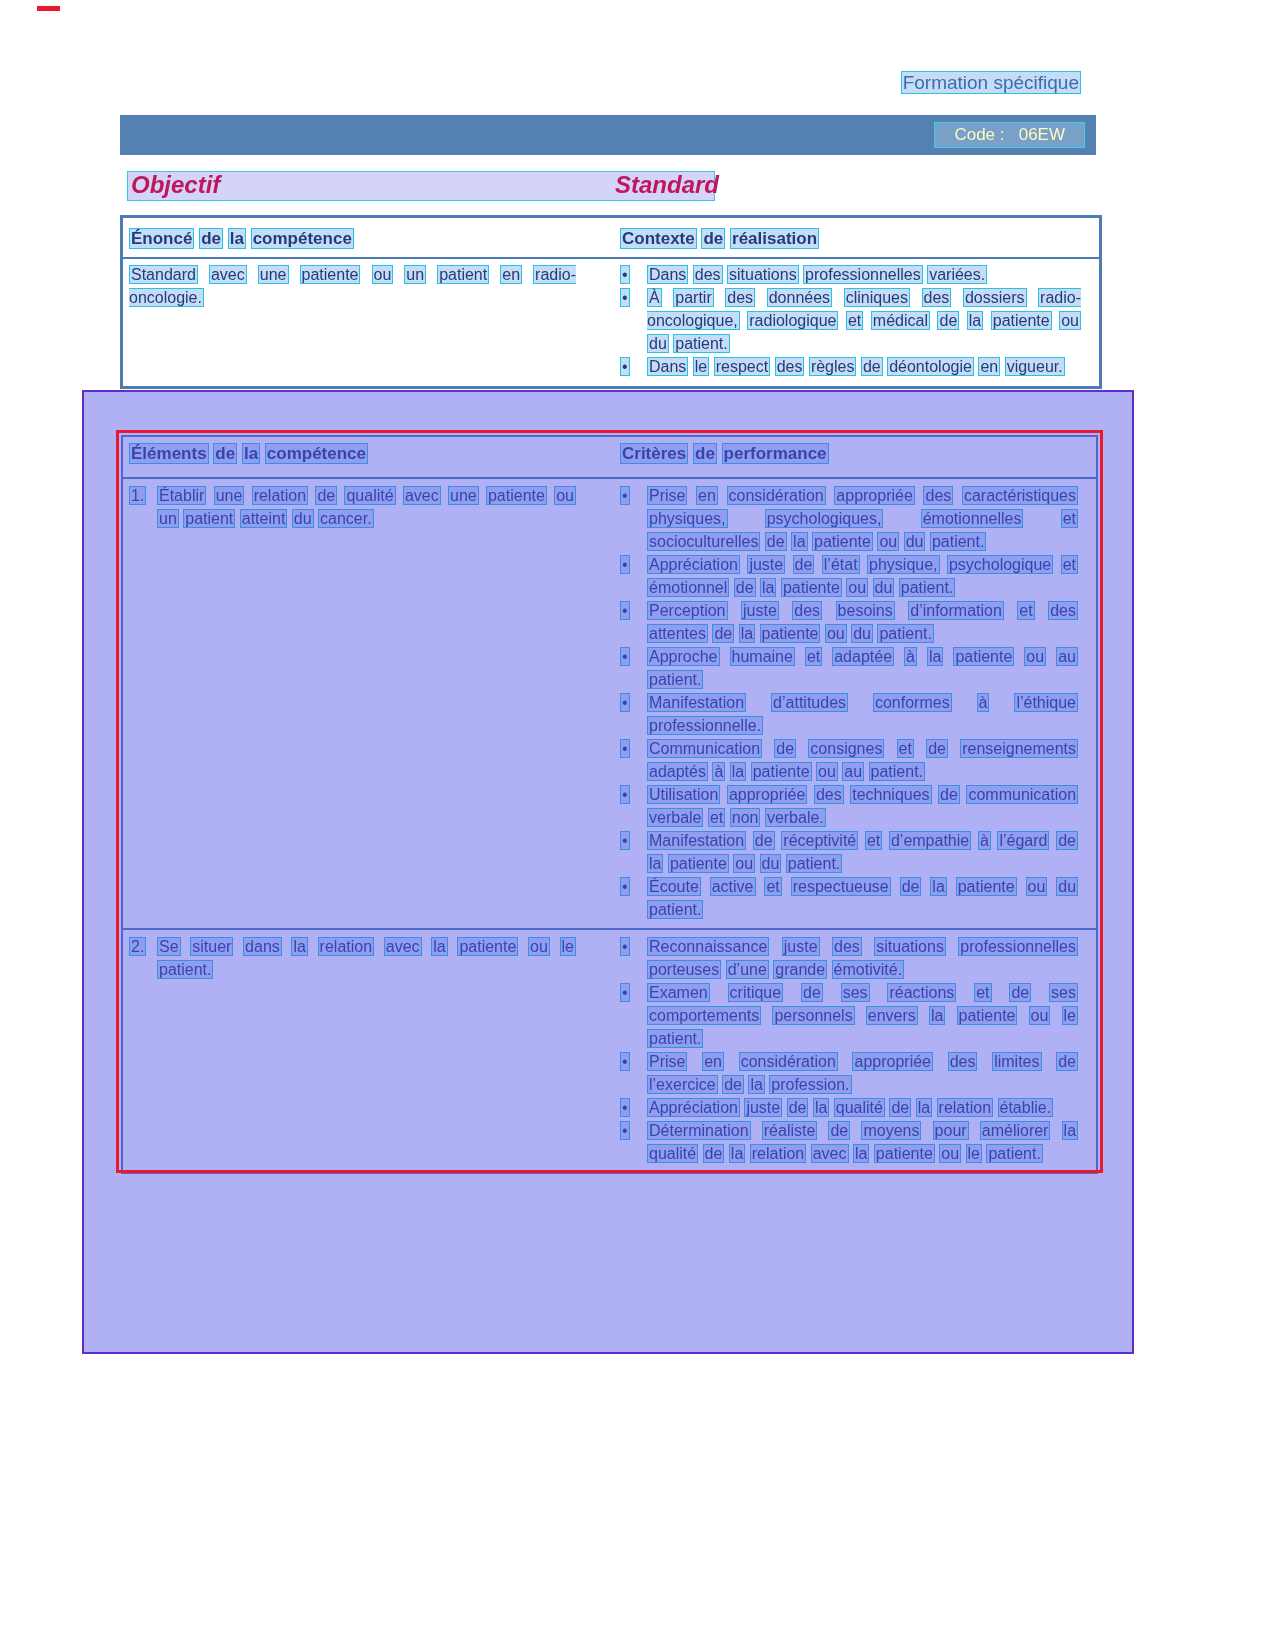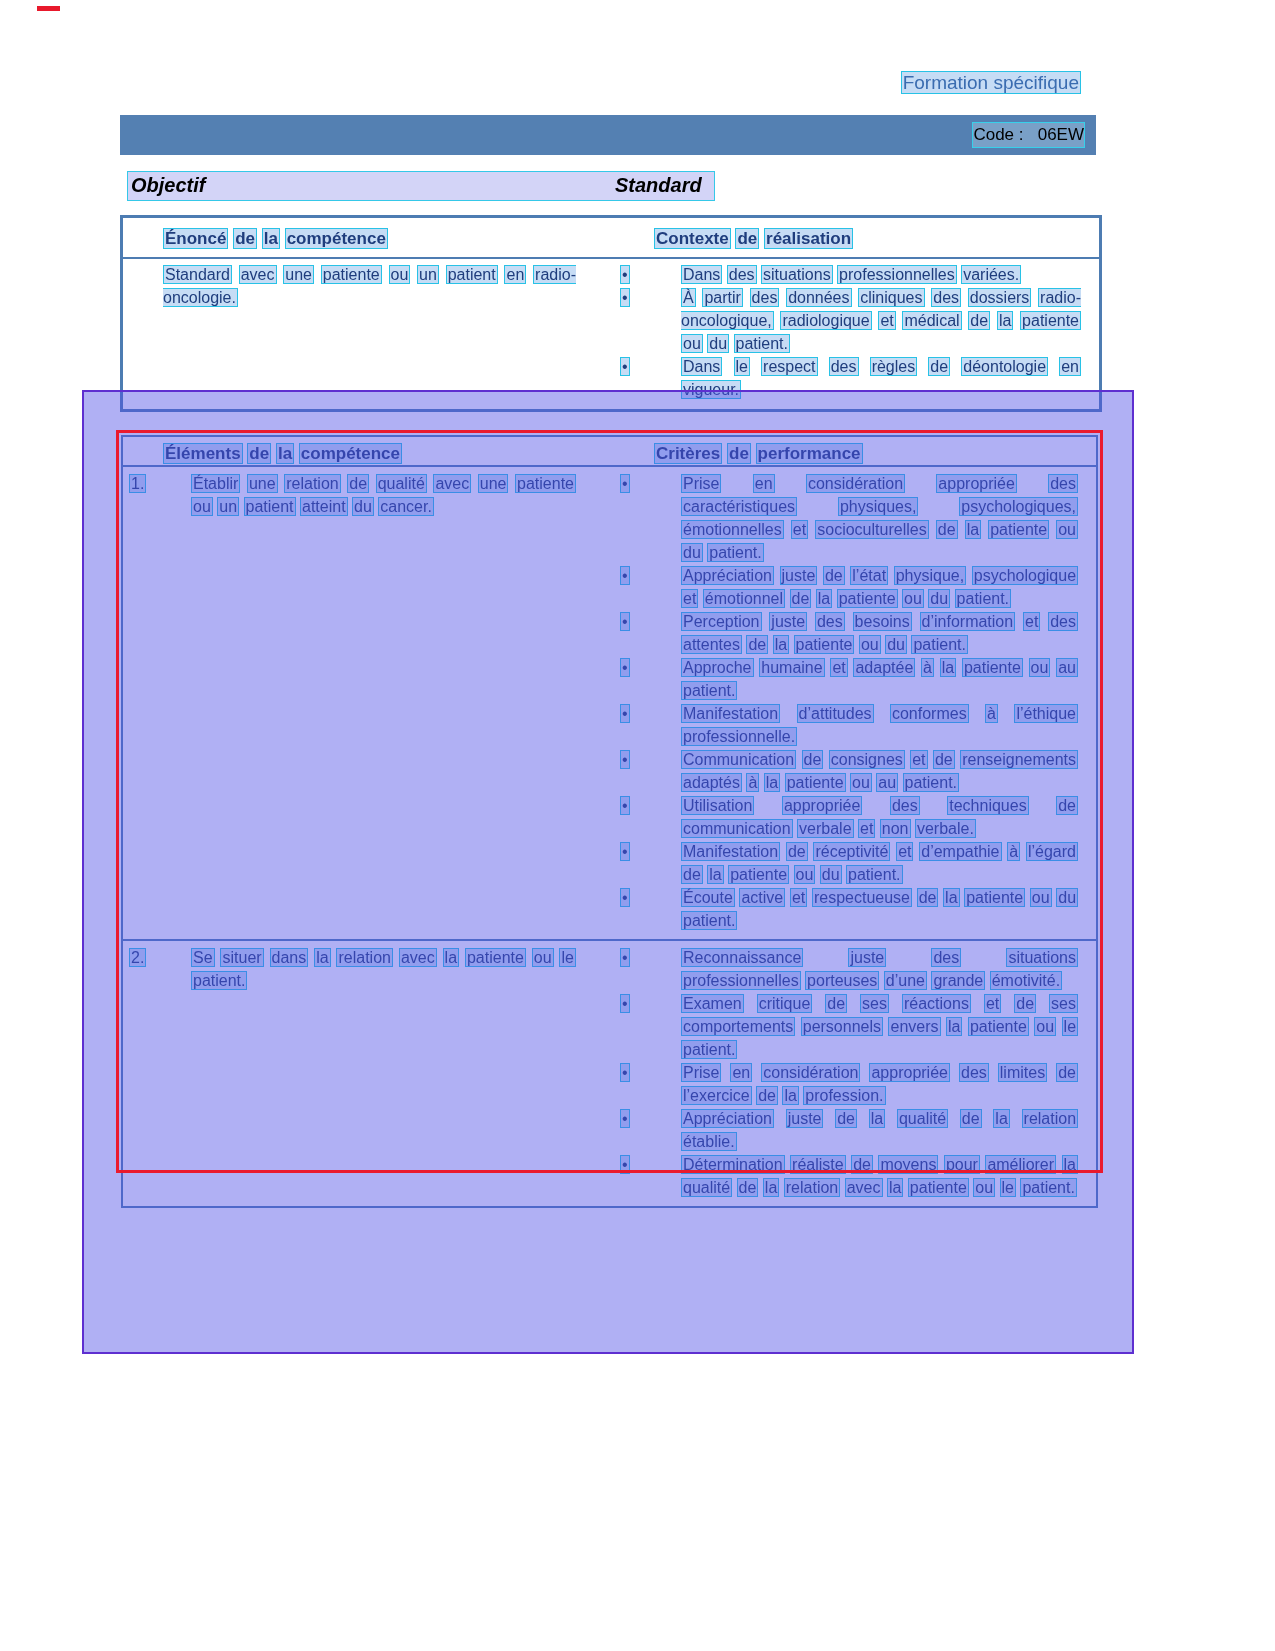--- a/index.html
+++ b/index.html
@@ -4,35 +4,35 @@
 <title>Formation spécifique — 06EW</title>
 <style>
   html,body{margin:0;padding:0;background:#ffffff;}
   p{margin:0;}
   .page{
     position:relative;width:1275px;height:1367px;background:#ffffff;overflow:hidden;
     font-family:"Liberation Sans","DejaVu Sans",sans-serif;font-size:16px;color:#1f3d7d;
   }
   
   .w{background:#c6dcf5;border:1px solid #28c2e6;padding:0 1px;}
-  .jt{text-align:justify;line-height:23px;margin-left:34px;}
+  .jt{text-align:justify;line-height:23px;}
   .corner-mark{position:absolute;left:37px;top:6px;width:23px;height:5px;background:#e8192c;}
   .category{position:absolute;top:70px;right:194px;font-size:19px;color:#3a6cb0;line-height:25px;}
   .codebar{position:absolute;left:120px;top:115px;width:976px;height:40px;background:#5480b2;}
   .code-box{position:absolute;right:11px;top:7px;border:1px solid #37d0ea;background:rgba(220,245,255,0.28);
-    color:#000000;font-size:17px;line-height:24px;padding:0 0;white-space:pre;}
+    color:#fef9c3;font-size:17px;line-height:24px;padding:0 19px;white-space:pre;}
   .band{position:absolute;left:127px;top:171px;width:586px;height:28px;background:#d3d4f7;border:1px solid #35c8e8;}
-  .obj-std{font-style:italic;font-weight:bold;font-size:20px;color:#000000;line-height:26px;}
+  .obj-std{font-style:italic;font-weight:bold;font-size:24px;color:#be185d;line-height:26px;}
   .band .objectif{position:absolute;left:3px;top:0;}
   .band .standard{position:absolute;left:487px;top:0;}
   .table1{position:absolute;left:120px;top:215px;width:976px;border:3px solid #4d7cb2;background:transparent;}
   .table2{position:absolute;left:121px;top:435px;width:973px;border:2px solid #4d7cb2;background:transparent;z-index:1;}
   .thead{display:flex;border-bottom:2px solid #4d7cb2;font-weight:bold;font-size:17px;}
   .table1 .thead{padding:9px 0 7px;}
-  .table2 .thead{padding:5px 0 0;justify-content:flex-end;}
+  .table2 .thead{padding:5px 0 12px;justify-content:flex-end;}
   .tbody{display:flex;}
   .table1 .tbody{padding:4px 0 8px;}
   .table2 .tbody{padding:5px 0 7px;}
   .rowsep{border-bottom:2px solid #4d7cb2;}
   .cl{flex:0 0 477px;padding-left:6px;padding-right:24px;box-sizing:border-box;}
   .cr{flex:1;padding-left:20px;padding-right:18px;box-sizing:border-box;}
   .numline{display:flex;}
   .num{flex:0 0 28px;line-height:23px;}
   .numline .jt{flex:1;}
   .bitem{display:flex;}

